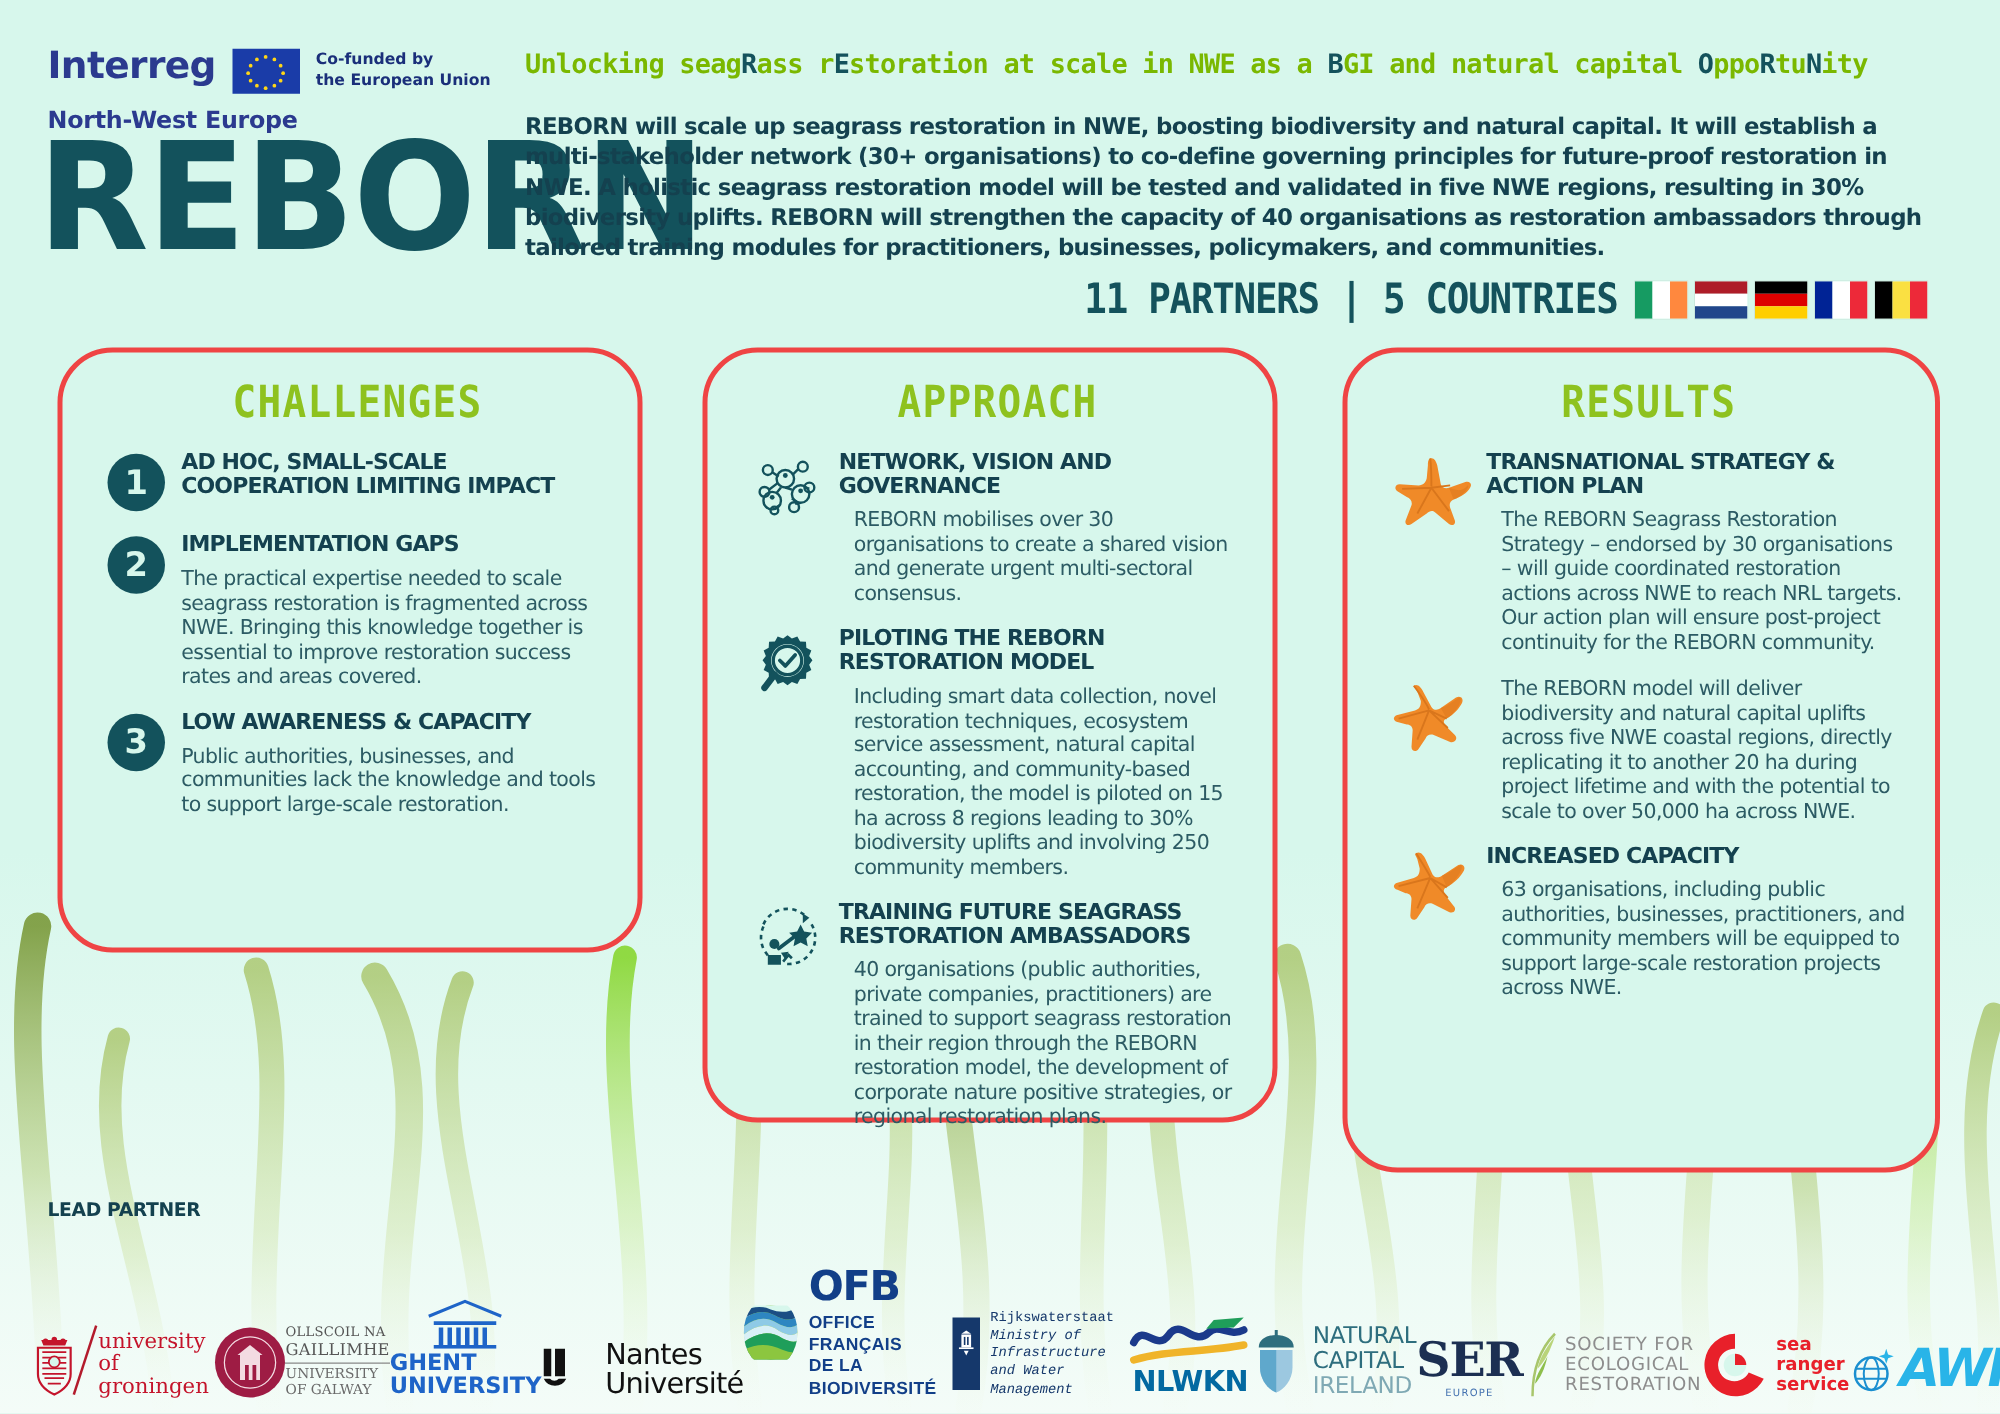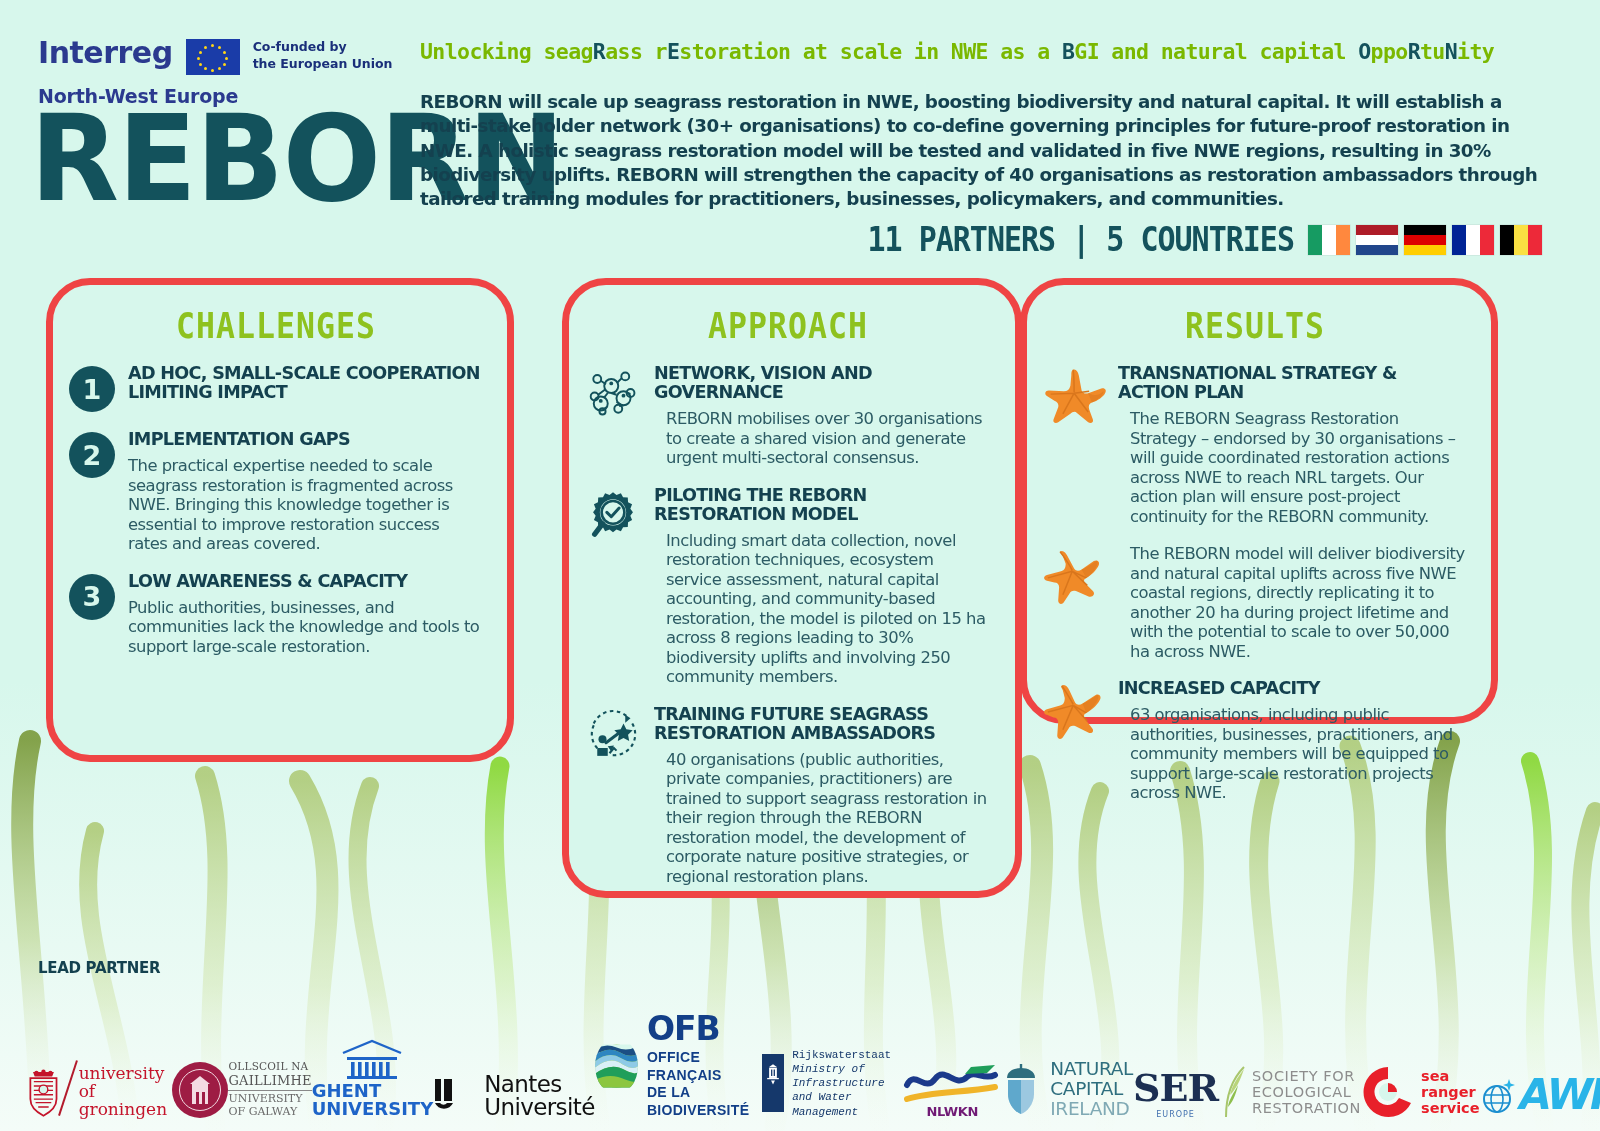--- a/index.html
+++ b/index.html
@@ -89,28 +89,28 @@
   .flag > i { flex: 1; display: block; }
   .flag.horiz { flex-direction: column; }
 
   
   .columns {
     position: absolute; left: 0; top: 278px; width: 1600px; z-index: 5;
     display: flex; gap: 0;
   }
   .card {
     position: absolute;
-    border: 7px solid #ef4444;
+    border: 4px solid #ef4444;
     border-radius: 44px;
     background: #d7f7ec;
-    padding: 20px 24px 26px 16px;
+    padding: 20px 24px 26px 36px;
   }
   #card-challenges { left: 46px;   top: 0; width: 468px; height: 484px; }
   #card-approach   { left: 562px;  top: 0; width: 460px; height: 620px; }
-  #card-results    { left: 1020px; top: 0; width: 478px; height: 446px; }
+  #card-results    { left: 1074px; top: 0; width: 478px; height: 660px; }
 
   .card-title {
     text-align: center;
     font-family: "DejaVu Sans Mono", monospace;
     font-weight: bold; font-size: 30px;
     color: #8ec21f; letter-spacing: 1px;
     transform: scaleY(1.18) scaleX(1.05); transform-origin: center top;
     margin-bottom: 24px;
   }
   #card-results .card-title, #card-approach .card-title { color: #8ec21f; }
@@ -205,21 +205,21 @@
     color: #123f88; letter-spacing: 0.3px; margin-top: 4px; line-height: 1.25;
   }
 
   .rws { display: flex; align-items: center; gap: 8px; }
   .rws-bar { width: 34px; height: 58px; background: #15386b; position: relative; }
   .rws-text { font-family: Liberation Mono, monospace; font-size: 11px; color: #15386b; line-height: 1.3; font-style: italic; }
   .rws-text .t1 { font-style: normal; }
 
   .nlwkn { text-align: center; }
   .nlwkn-mark { width: 98px; height: 44px; display: block; }
-  .nlwkn-text { font-family: "DejaVu Sans", sans-serif; font-weight: bold; font-size: 13px; color: #701a75; letter-spacing: -0.4px; margin-top: 1px; }
+  .nlwkn-text { font-family: "DejaVu Sans", sans-serif; font-weight: bold; font-size: 23px; color: #0369a1; letter-spacing: -0.4px; margin-top: 1px; }
 
   .nci { display: flex; align-items: center; gap: 9px; }
   .nci-acorn { width: 40px; height: 54px; }
   .nci-text { font-family: "DejaVu Sans", sans-serif; font-size: 18.5px; color: #2e6e7e; line-height: 1.08; letter-spacing: -0.3px; }
   .nci-text .dim { color: #7fa9b4; }
 
   .ser { display: flex; align-items: center; gap: 4px; }
   .ser-mono { font-family: "DejaVu Serif", serif; font-weight: bold; font-size: 38px; color: #1c2f52; letter-spacing: -1px; }
   .ser-sub { font-family: "DejaVu Sans", sans-serif; font-size: 8px; color: #4472b0; letter-spacing: 1px; }
   .ser-right { font-family: "DejaVu Sans", sans-serif; font-size: 14.5px; color: #8d8d8d; line-height: 1.12; letter-spacing: 0.6px; }

